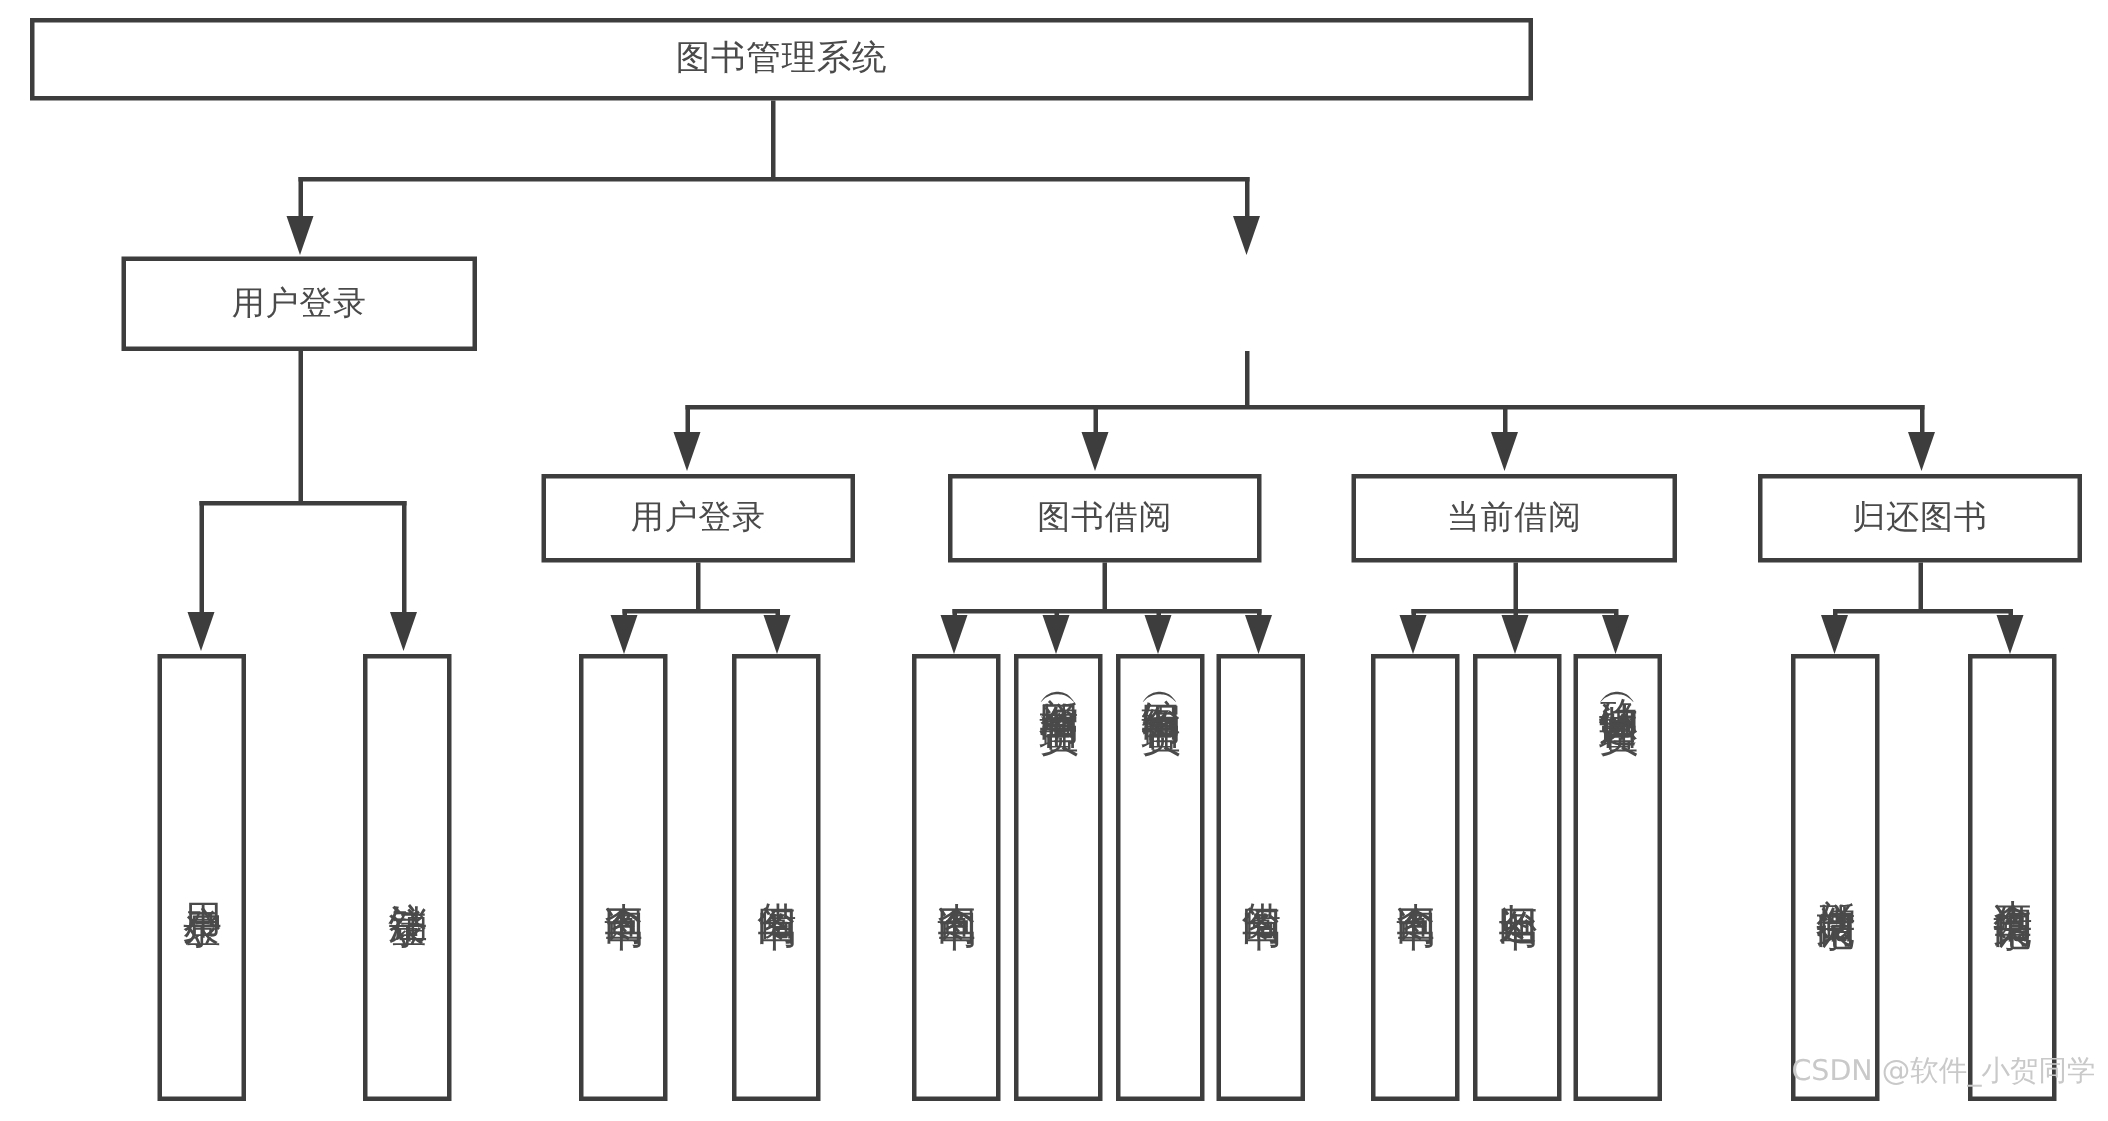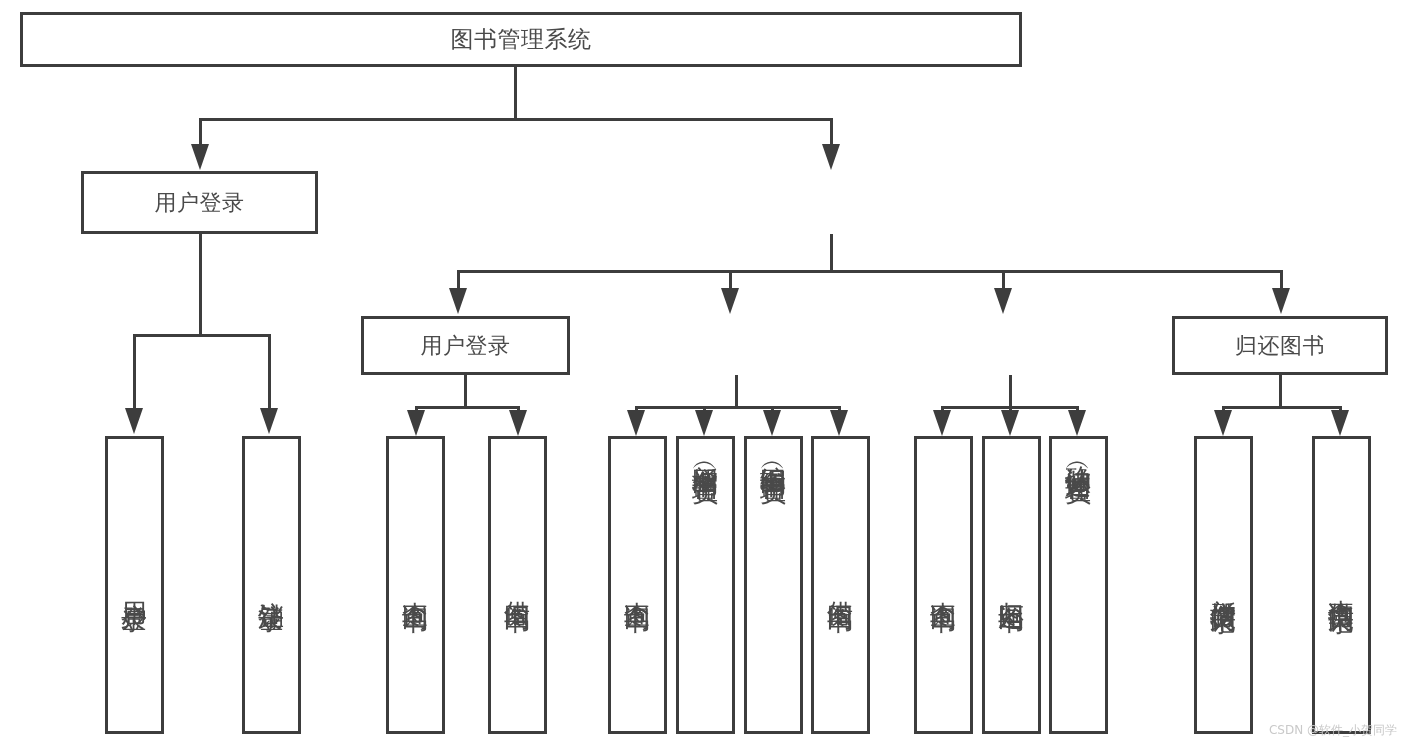--- a/index.html
+++ b/index.html
@@ -81,22 +81,22 @@
     height: 0;
     border-left: 9px solid transparent;
     border-right: 9px solid transparent;
     border-top: 26px solid #3d3d3d;
   }
 
   
   #watermark {
     position: absolute;
     right: 8px;
-    bottom: 8px;
-    font-size: 12px;
+    bottom: 20px;
+    font-size: 19px;
     color: #c9c9c9;
     white-space: nowrap;
     font-family: "DejaVu Sans", "Liberation Sans", sans-serif;
     pointer-events: none;
   }
 </style>
 </head>
 <body>
 
 <div id="canvas">
@@ -138,21 +138,27 @@
   <div class="vline" style="left:1002px; top:270px; height:22px;"></div>
   <div class="arrow" style="left:994px; top:288px;"></div>
 
   <div class="vline" style="left:1280px; top:270px; height:22px;"></div>
   <div class="arrow" style="left:1272px; top:288px;"></div>
 
   <div class="node mid" style="left:361px; top:316px; width:209px; height:59px;">
     <span class="label">用户登录</span>
   </div>
 
-
+  <div class="node mid" style="left:632px; top:316px; width:209px; height:59px;">
+    <span class="label">图书借阅</span>
+  </div>
+
+  <div class="node mid" style="left:901px; top:316px; width:217px; height:59px;">
+    <span class="label">当前借阅</span>
+  </div>
 
   <div class="node mid" style="left:1172px; top:316px; width:216px; height:59px;">
     <span class="label">归还图书</span>
   </div>
 
   <div class="vline" style="left:464px; top:375px; height:31px;"></div>
   <div class="hline" style="left:415px; top:406px; width:105px;"></div>
   <div class="vline" style="left:415px; top:406px; height:8px;"></div>
   <div class="arrow" style="left:407px; top:410px;"></div>
   <div class="vline" style="left:517px; top:406px; height:8px;"></div>

